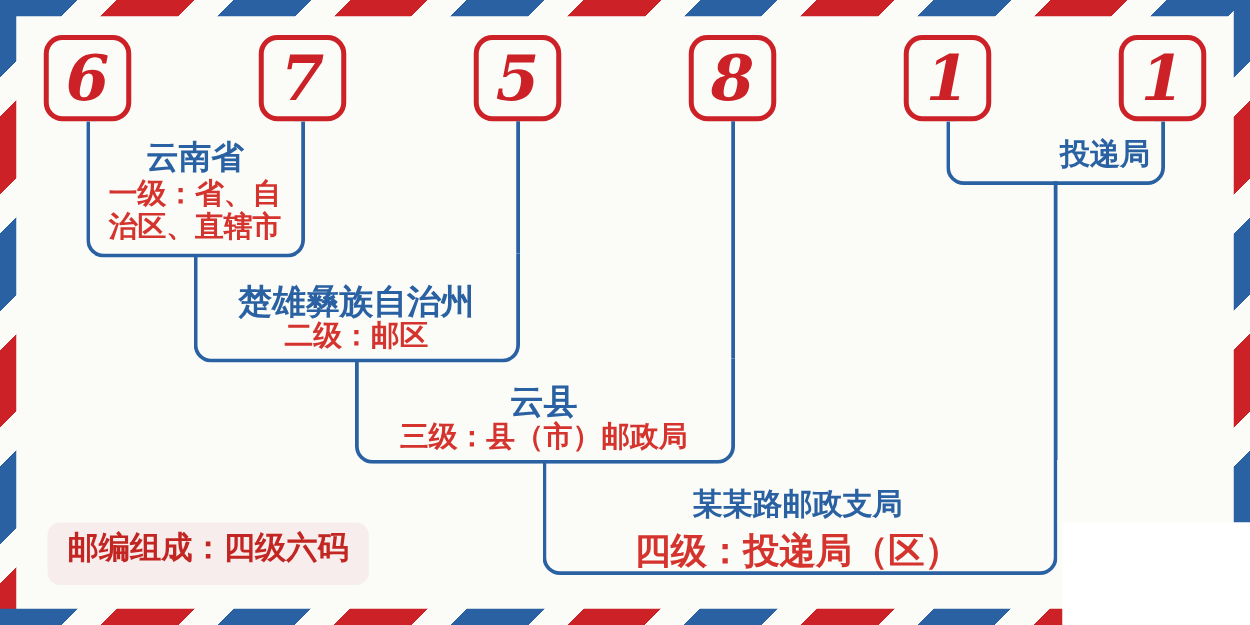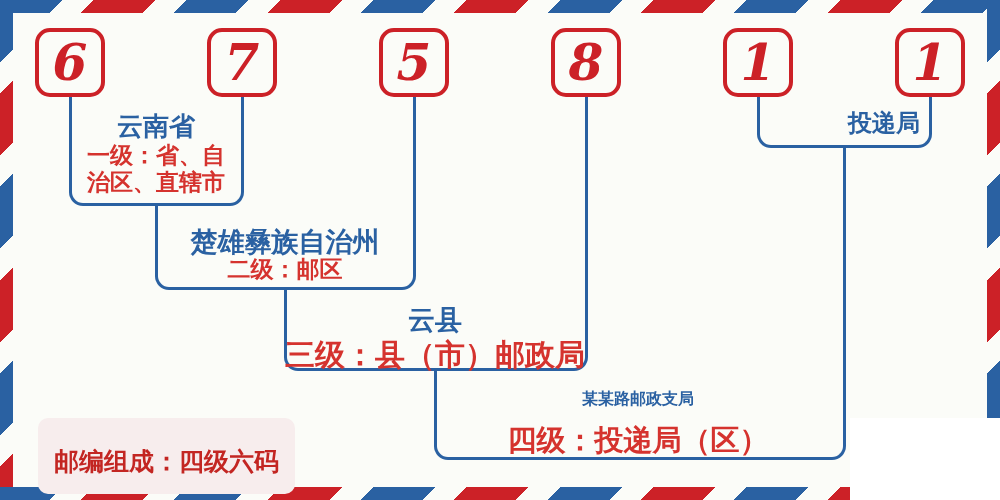--- a/index.html
+++ b/index.html
@@ -50,31 +50,31 @@
 
   
   .lbl{position:absolute;transform:translateX(-50%);white-space:nowrap;
        text-align:center;font-weight:bold;line-height:1.2;}
   .lbl-blue{color:#2a61a2;}
   .lbl-red{color:#d5332e;}
   .name-l1{left:156px;top:111px;font-size:26px;}
   .desc-l1{left:156px;top:142px;font-size:23px;line-height:27px;white-space:pre-line;}
   .name-l2{left:285px;top:226px;font-size:27px;}
   .desc-l2{left:285px;top:256px;font-size:23px;}
-  .name-l3{left:435px;top:306px;font-size:27px;font-family:Liberation Mono, monospace;}
-  .desc-l3{left:435px;top:337px;font-size:30px;}
-  .name-l4{left:638px;top:389px;font-size:16px;}
+  .name-l3{left:435px;top:306px;font-size:27px;}
+  .desc-l3{left:435px;top:337px;font-size:23px;}
+  .name-l4{left:638px;top:389px;font-size:24px;}
   .desc-l4{left:638px;top:423px;font-size:29px;}
   .name-delivery{left:844px;top:109px;font-size:24px;margin-left:40px;}
 
   
   .badge{
     position:absolute;left:38px;top:418px;height:44px;
     background:#f7eded;border-radius:10px;
-    display:flex;align-items:flex-end;padding:16px 16px;
+    display:flex;align-items:flex-start;padding:3px 16px;
     color:#c32622;font-weight:bold;font-size:25px;white-space:nowrap;
   }
 </style>
 </head>
 <body>
 
 <div id="canvas">
 
   <div class="band band-top"></div>
   <div class="band band-left"></div>

